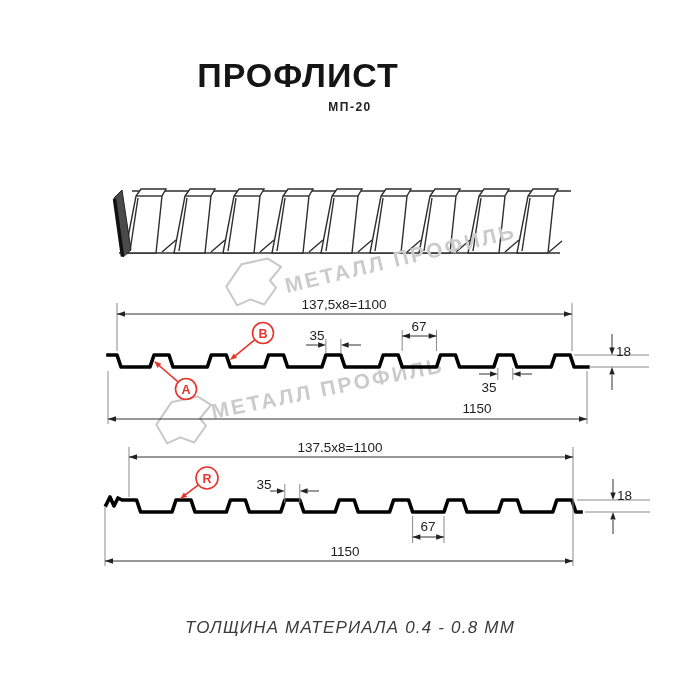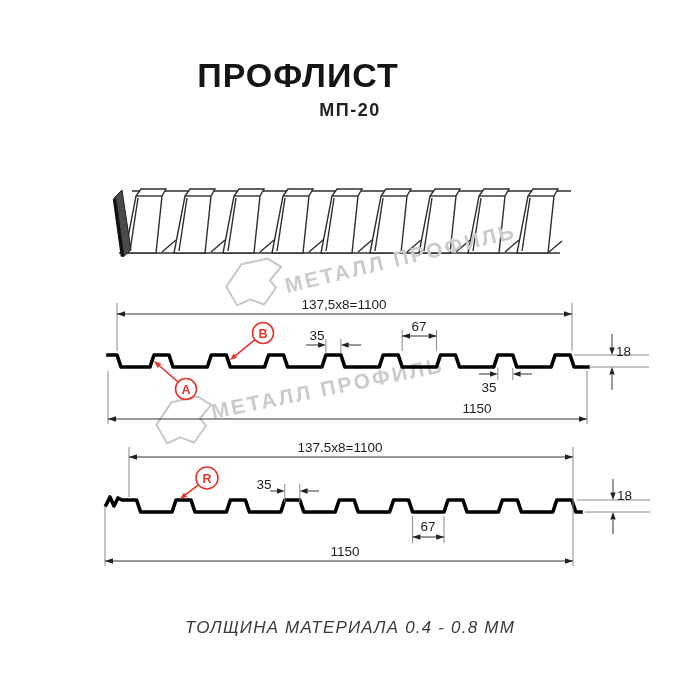--- a/index.html
+++ b/index.html
@@ -1,21 +1,21 @@
 <!DOCTYPE html>
 <html><head>
 <meta charset="utf-8">
 <style>
   html,body{margin:0;padding:0;}
   body{width:700px;height:700px;background:#ffffff;position:relative;overflow:hidden;
        font-family:"Liberation Sans", sans-serif;}
   .title{position:absolute;left:0;top:56px;width:596px;text-align:center;
          font-size:34px;font-weight:800;letter-spacing:1px;color:#151515;}
   .subtitle{position:absolute;left:0;top:100px;width:700px;text-align:center;
-         font-size:18px;font-weight:700;letter-spacing:1.5px;color:#222;}
+         font-size:12px;font-weight:700;letter-spacing:1.5px;color:#222;}
   .footnote{position:absolute;left:0;top:618px;width:700px;text-align:center;
          font-size:17px;font-weight:500;letter-spacing:1.2px;color:#3a3a3a;font-style:italic;}
   svg{position:absolute;left:0;top:0;}
   .prof{fill:none;stroke:#000;stroke-width:3.6;stroke-linejoin:round;stroke-linecap:square;}
   .dimline{stroke:#333;stroke-width:1;fill:none;}
   .ext{stroke:#8a8a8a;stroke-width:1;fill:none;}
   .arr{fill:#222;stroke:none;}
   .dimtxt{font-size:13.5px;fill:#1d1d1d;}
   .red{stroke:#e8352b;fill:none;stroke-width:1.6;}
   .redfill{fill:#e8352b;stroke:none;}

